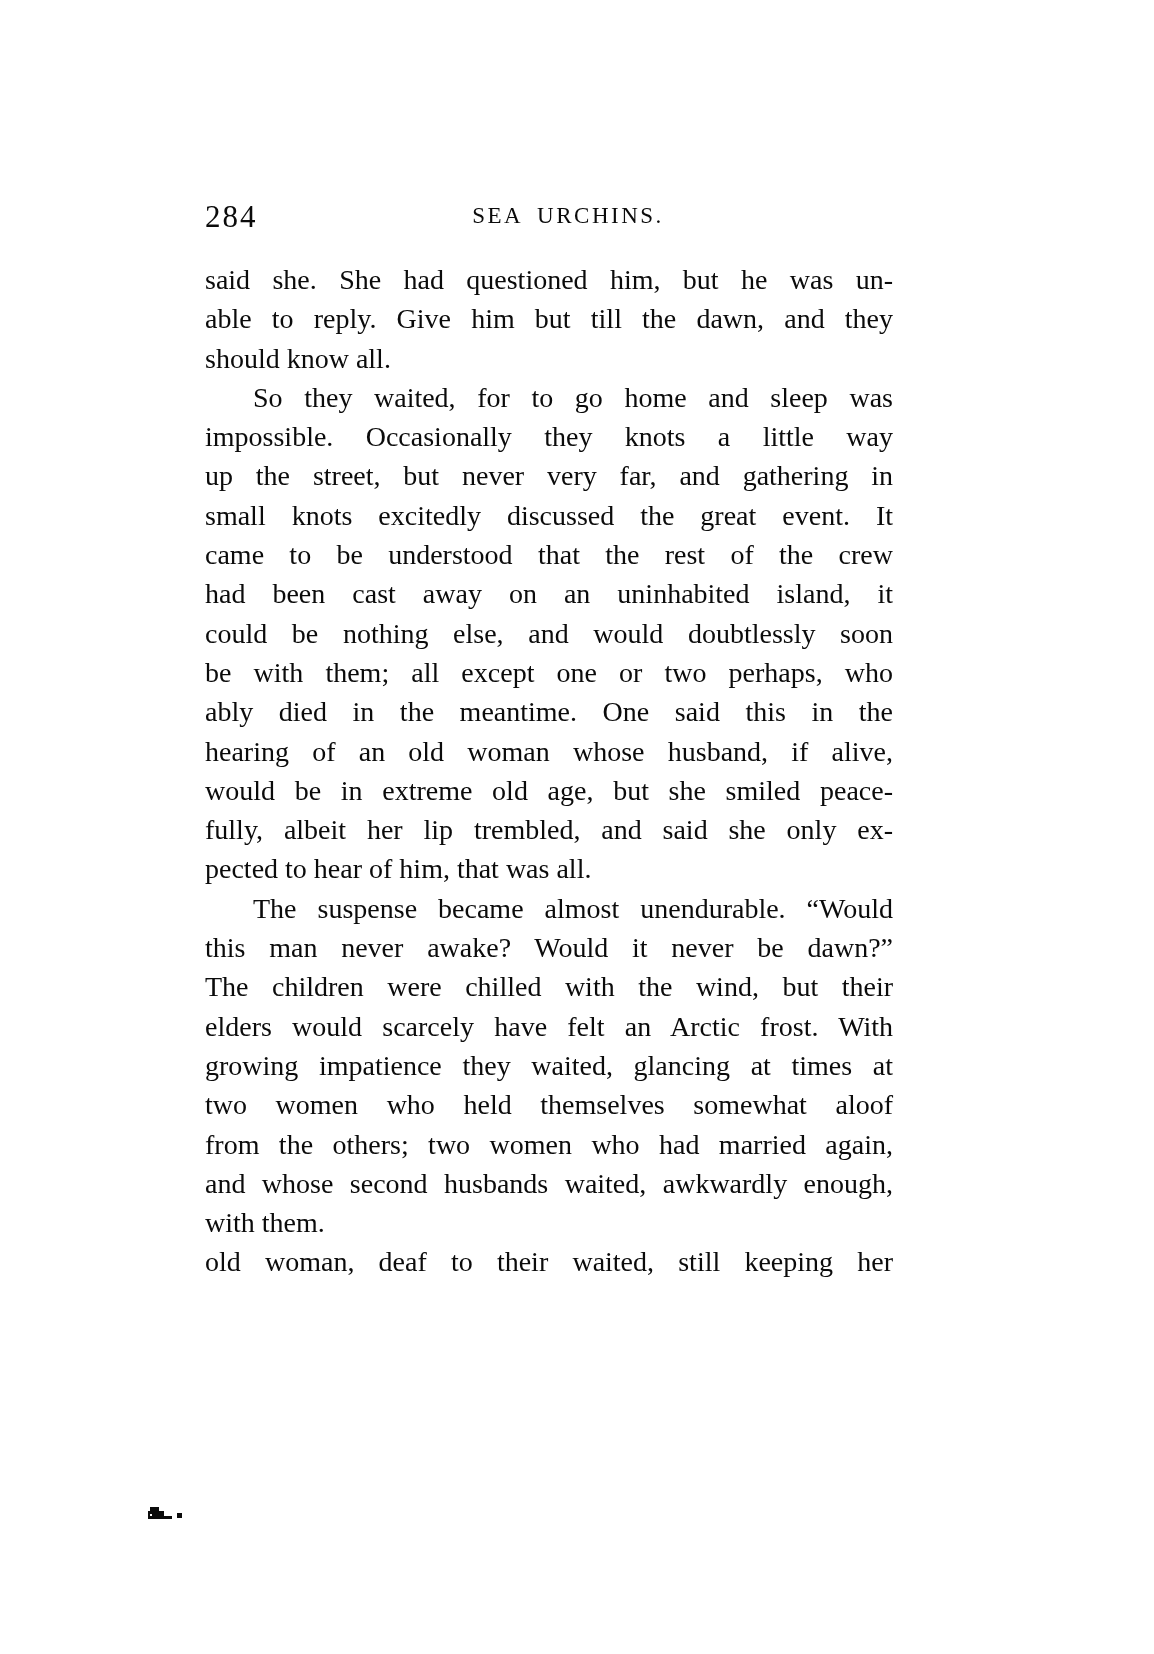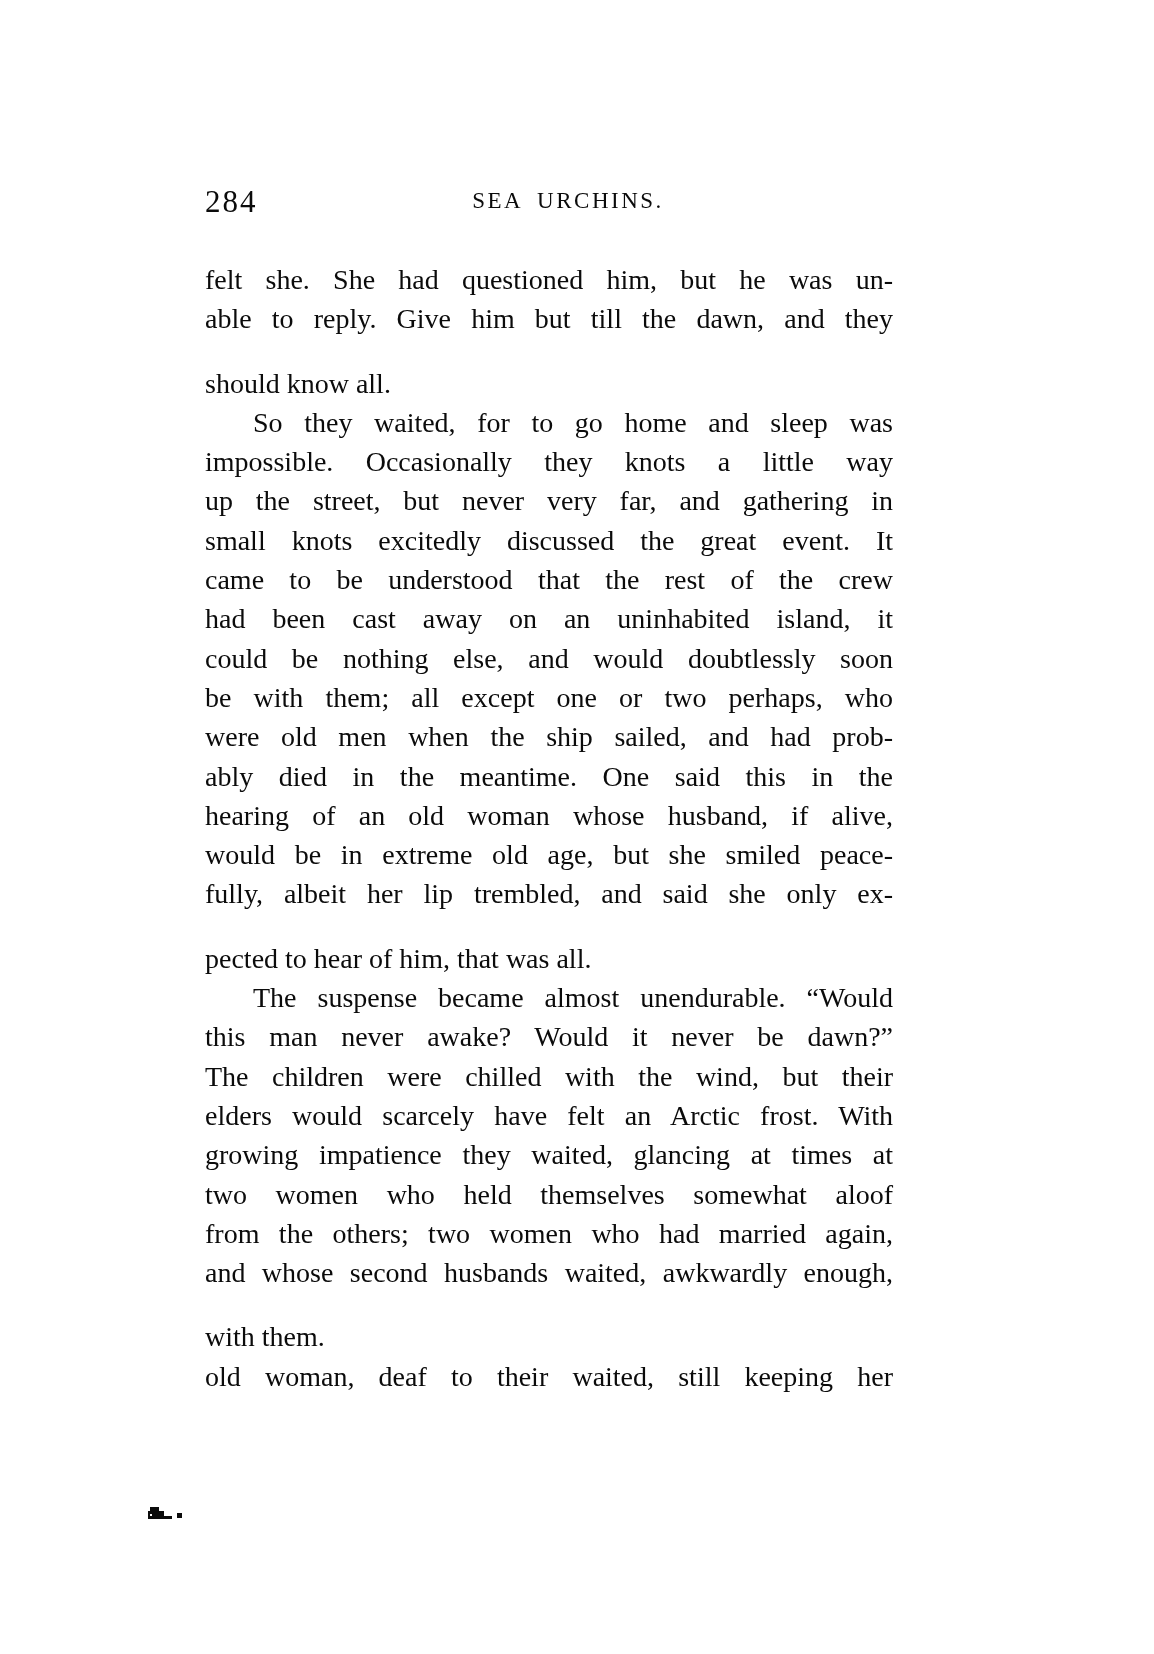--- a/index.html
+++ b/index.html
@@ -11,21 +11,21 @@
     position: relative;
     width: 1154px;
     height: 1654px;
     background: #ffffff;
     overflow: hidden;
     font-family: "Liberation Serif", serif;
     color: #0b0b0b;
   }
   .header-row {
     position: absolute;
-    top: 184px;
+    top: 199px;
     left: 205px;
     width: 688px;
     height: 40px;
   }
   .page-number {
     position: absolute;
     left: 0;
     top: 0;
     font-size: 31px;
     letter-spacing: 2px;
@@ -51,21 +51,20 @@
     font-size: 28px;
     line-height: 39.3px;
   }
   .line {
     text-align: justify;
     text-align-last: justify;
     white-space: normal;
   }
   .line.last {
     text-align-last: left;
-    margin-top: 25px;
   }
   .line.indent {
     text-indent: 48px;
   }
   .ink-smudge {
     position: absolute;
     left: 146px;
     top: 1505px;
   }
 </style>
@@ -74,32 +73,31 @@
 
 <div class="page">
 
   <div class="header-row">
     <span class="page-number">284</span>
     <span class="running-head">SEA URCHINS.</span>
   </div>
 
   <div class="text-block">
 
-  <div class="line">felt she. She had questioned him, but he was un-</div>
+  <div class="line">said she. She had questioned him, but he was un-</div>
       <div class="line">able to reply. Give him but till the dawn, and they</div>
       <div class="line last">should know all.</div>
       <div class="line indent">So they waited, for to go home and sleep was</div>
       <div class="line">impossible. Occasionally they knots a little way</div>
       <div class="line">up the street, but never very far, and gathering in</div>
       <div class="line">small knots excitedly discussed the great event. It</div>
       <div class="line">came to be understood that the rest of the crew</div>
       <div class="line">had been cast away on an uninhabited island, it</div>
       <div class="line">could be nothing else, and would doubtlessly soon</div>
       <div class="line">be with them; all except one or two perhaps, who</div>
-      <div class="line">were old men when the ship sailed, and had prob-</div>
       <div class="line">ably died in the meantime. One said this in the</div>
       <div class="line">hearing of an old woman whose husband, if alive,</div>
       <div class="line">would be in extreme old age, but she smiled peace-</div>
       <div class="line">fully, albeit her lip trembled, and said she only ex-</div>
       <div class="line last">pected to hear of him, that was all.</div>
       <div class="line indent">The suspense became almost unendurable. “Would</div>
       <div class="line">this man never awake? Would it never be dawn?”</div>
       <div class="line">The children were chilled with the wind, but their</div>
       <div class="line">elders would scarcely have felt an Arctic frost. With</div>
       <div class="line">growing impatience they waited, glancing at times at</div>

